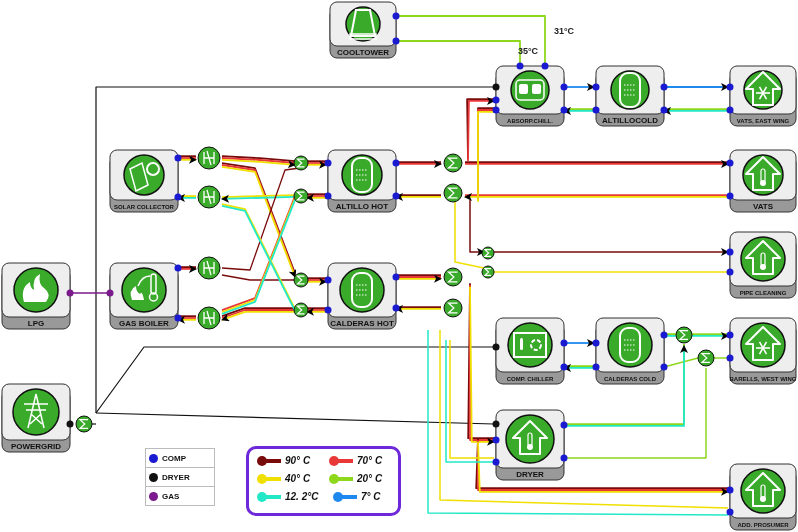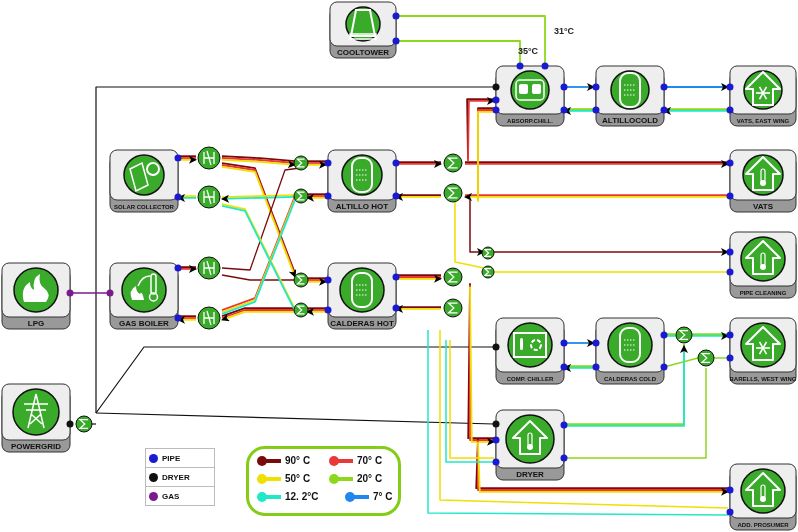--- a/index.html
+++ b/index.html
@@ -4,21 +4,21 @@
 <style>
   html,body{margin:0;padding:0;background:#fff;}
   body{width:798px;height:532px;position:relative;overflow:hidden;font-family:"Liberation Sans",sans-serif;}
   #diagram{position:absolute;left:0;top:0;}
   .lbl{font-family:"Liberation Sans",sans-serif;font-weight:bold;fill:#222;}
   .node-label{font-family:"Liberation Sans",sans-serif;font-weight:bold;fill:#111;text-anchor:middle;}
   .legend-box{position:absolute;left:145px;top:448px;width:68px;border:1px solid #bbb;background:#fff;}
   .legend-row{height:18px;border-bottom:1px solid #bbb;display:flex;align-items:center;font-size:8px;font-weight:bold;color:#111;}
   .legend-row:last-child{border-bottom:none;}
   .dot{width:9px;height:9px;border-radius:50%;margin:0 4px 0 3px;display:inline-block;}
-  .temp-box{position:absolute;left:246px;top:446px;width:149px;height:64px;border:3px solid #84cc16;border-radius:19px;background:#fff;}
+  .temp-box{position:absolute;left:246px;top:446px;width:149px;height:64px;border:3px solid #6d28d9;border-radius:10px;background:#fff;font-style:italic;}
   .temp-item{position:absolute;display:flex;align-items:center;font-size:10px;font-weight:bold;color:#111;}
   .therm{display:inline-block;position:relative;width:24px;height:10px;margin-right:4px;}
   .therm .bulb{position:absolute;left:0;top:0;width:10px;height:10px;border-radius:50%;}
   .therm .bar{position:absolute;left:6px;top:3px;width:18px;height:4px;}
 </style>
 </head>
 <body>
 
 <svg id="diagram" width="798" height="532" viewBox="0 0 798 532">
   <defs>
@@ -435,21 +435,21 @@
         <path d="M88,419.6 L80,419.6 L84.8,424 L80,428.4 L88,428.4" fill="none" stroke="#fff" stroke-width="1.2"></path>
       </g>
     </g>
   <text class="lbl" x="518" y="54" font-size="9">35°C</text>
   <text class="lbl" x="554" y="34" font-size="9">31°C</text>
 </svg>
 
 <div class="legend-box">
   <div class="legend-row">
       <span class="dot" style="background:#1a1ad0"></span>
-      <span>PIPE</span>
+      <span>COMP</span>
     </div>
   <div class="legend-row">
       <span class="dot" style="background:#111"></span>
       <span>DRYER</span>
     </div>
   <div class="legend-row">
       <span class="dot" style="background:#7b1a8c"></span>
       <span>GAS</span>
     </div>
 </div>
@@ -467,36 +467,36 @@
         <span class="bulb" style="background:#e83838"></span>
         <span class="bar" style="background:#e83838"></span>
       </span>
       <span>70° C</span>
     </div>
   <div class="temp-item" style="left:8px;top:24px">
       <span class="therm">
         <span class="bulb" style="background:#f0e000"></span>
         <span class="bar" style="background:#f0e000"></span>
       </span>
-      <span>50° C</span>
+      <span>40° C</span>
     </div>
   <div class="temp-item" style="left:80px;top:24px">
       <span class="therm">
         <span class="bulb" style="background:#8ed81c"></span>
         <span class="bar" style="background:#8ed81c"></span>
       </span>
       <span>20° C</span>
     </div>
   <div class="temp-item" style="left:8px;top:42px">
       <span class="therm">
         <span class="bulb" style="background:#22e8c8"></span>
         <span class="bar" style="background:#22e8c8"></span>
       </span>
       <span>12. 2°C</span>
     </div>
-  <div class="temp-item" style="left:96px;top:42px">
+  <div class="temp-item" style="left:84px;top:42px">
       <span class="therm">
         <span class="bulb" style="background:#1e88ee"></span>
         <span class="bar" style="background:#1e88ee"></span>
       </span>
       <span>7° C</span>
     </div>
 </div>
 
 </body></html>

